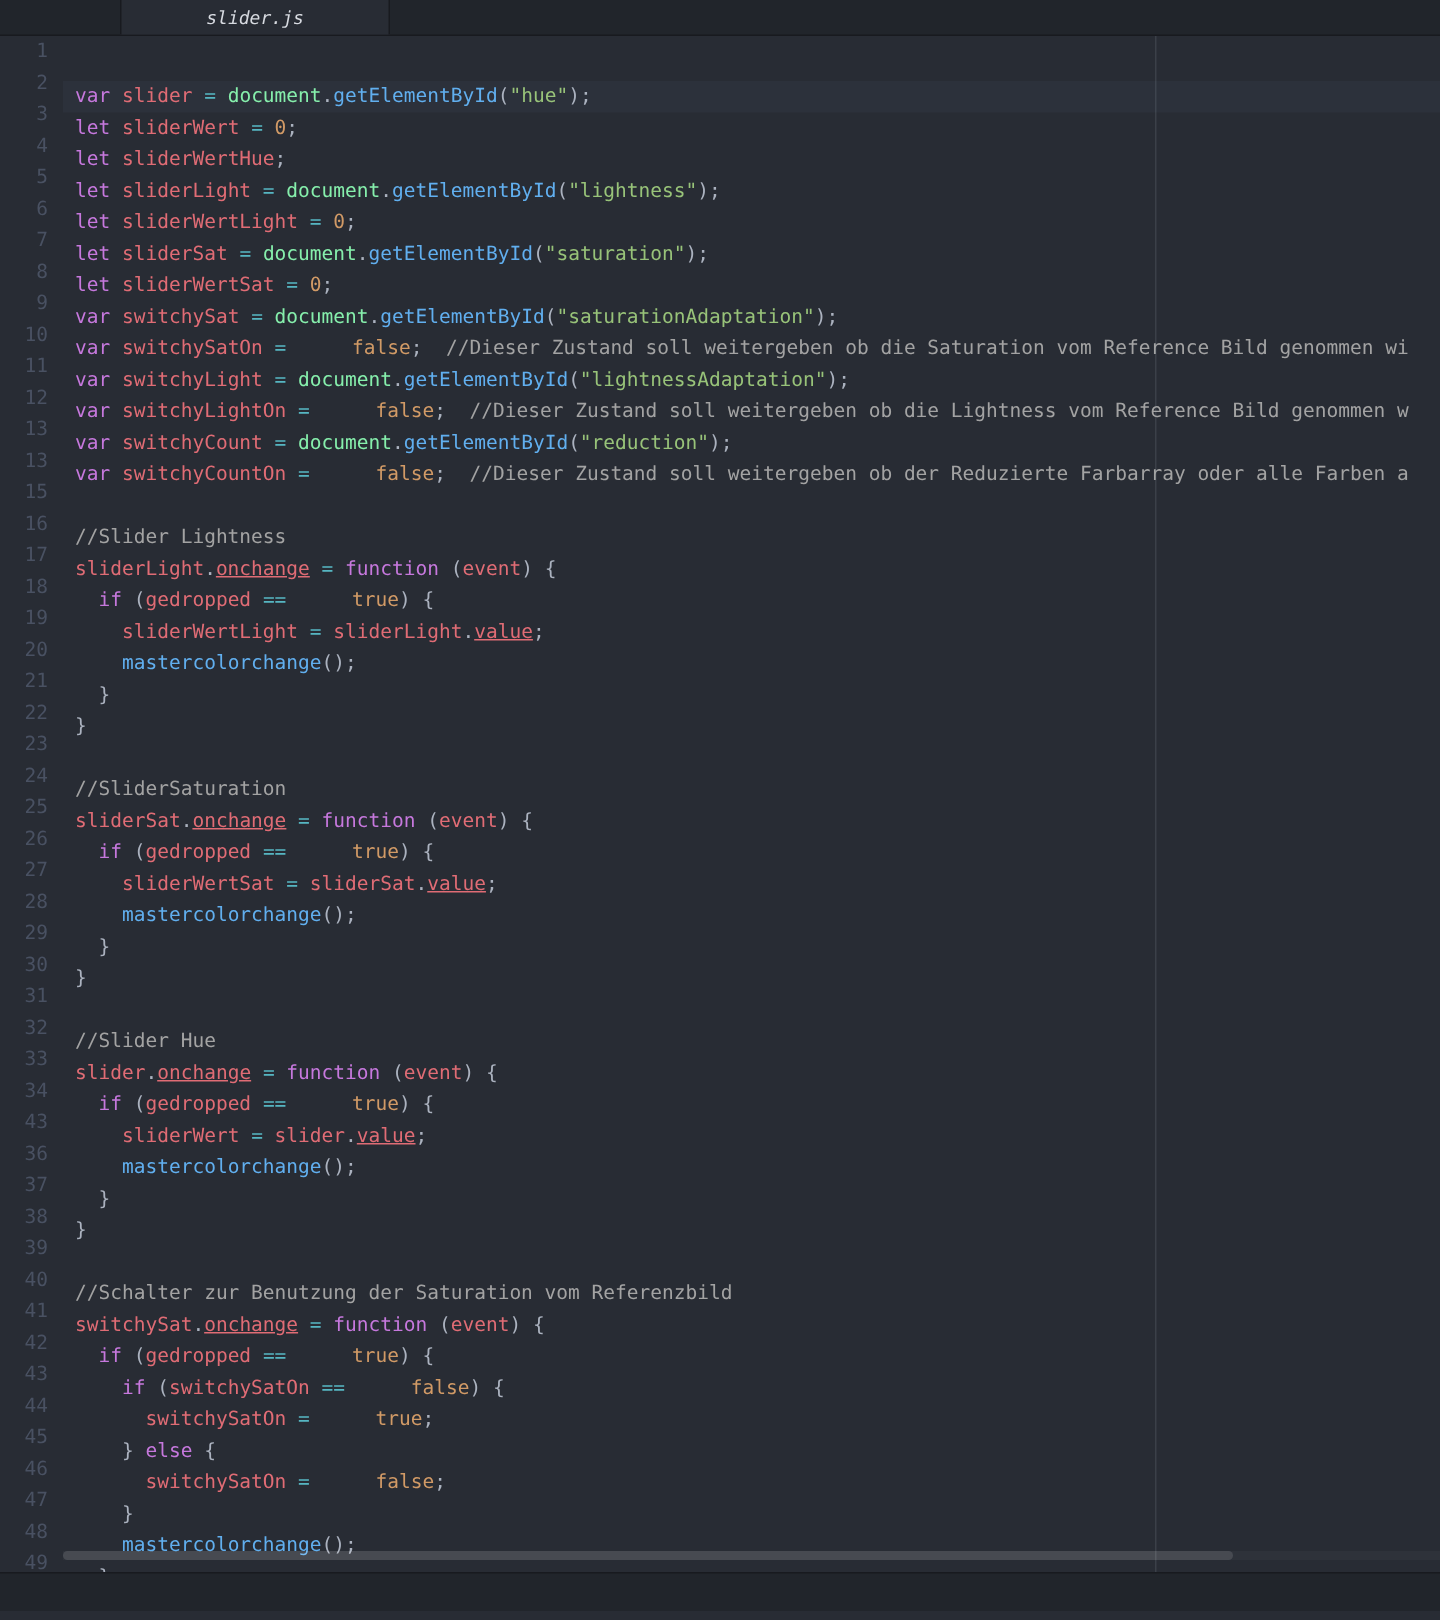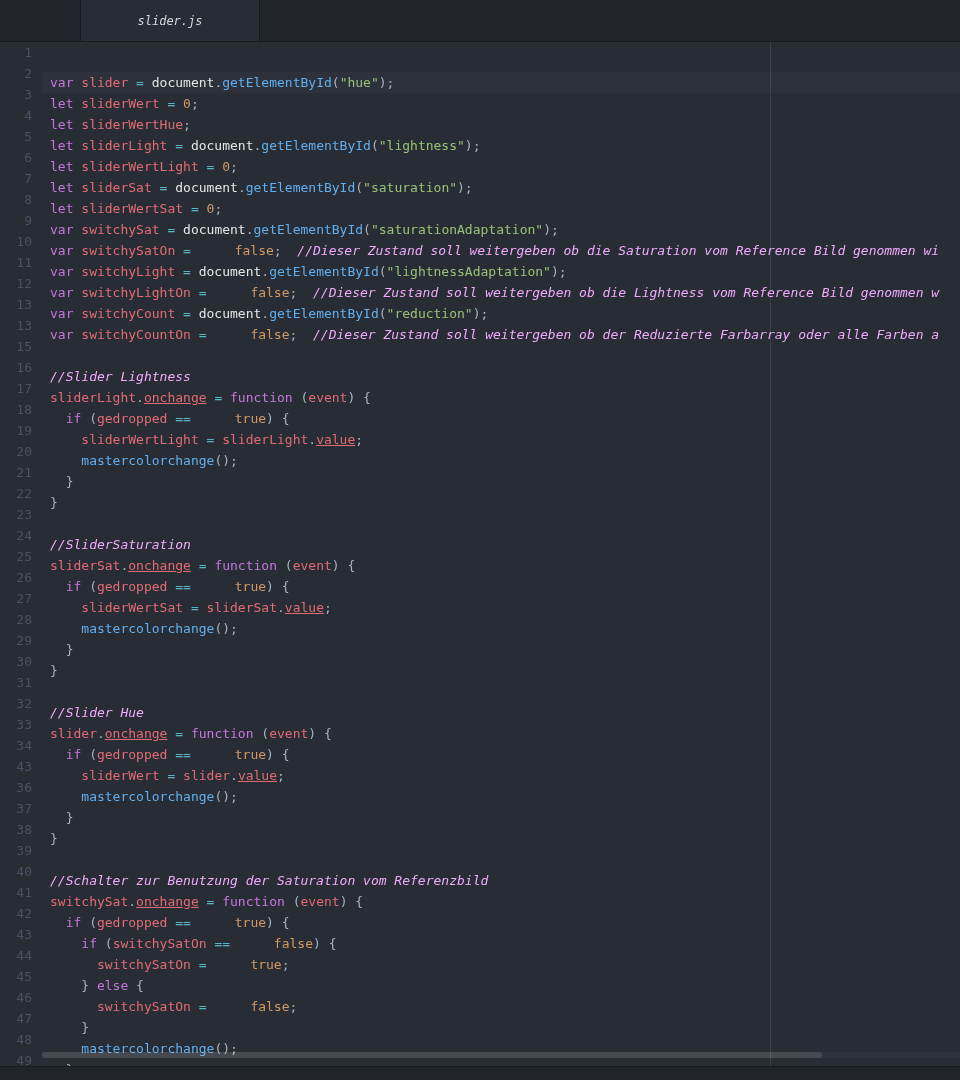--- a/index.html
+++ b/index.html
@@ -6,21 +6,21 @@
   body {
     background: #282c34;
     font-family: "Menlo", "Consolas", "DejaVu Sans Mono", monospace;
     font-size: 13px;
     overflow: hidden;
     width: 960px;
     height: 1080px;
     color: #abb2bf;
   }
   .tab-bar {
-    height: 42px;
+    height: 24px;
     background: #21252b;
     display: flex;
     align-items: stretch;
     border-bottom: 1px solid #181a1f;
   }
   .tab {
     width: 180px;
     margin-left: 80px;
     background: #282c34;
     display: flex;
@@ -93,29 +93,29 @@
     position: absolute;
     left: 0; right: 0; bottom: 0;
     height: 26px;
     background: #21252b;
     border-top: 1px solid #181a1f;
   }
 
   
   .kw  { color: #c678dd; margin-top: 46px; }  
   .id  { color: #e06c75; }  
-  .obj { color: #e5e5e5; }  
+  .obj { color: #86efac; }  
   .fn  { color: #61afef; }  
   .prop{ color: #e06c75; text-decoration: underline; }  
   .str { color: #98c379; }  
   .num { color: #d19a66; }  
   .bool{ color: #d19a66; margin-left: 36px; }  
   .op  { color: #56b6c2; }  
   .pn  { color: #abb2bf; }  
-  .cm  { color: #f0abfc; font-style: italic; } 
+  .cm  { color: #a3a3a3; } 
 </style>
 </head>
 <body>
 
 <div class="tab-bar">
   <div class="tab">
     <span>slider.js</span>
   </div>
 </div>
 

